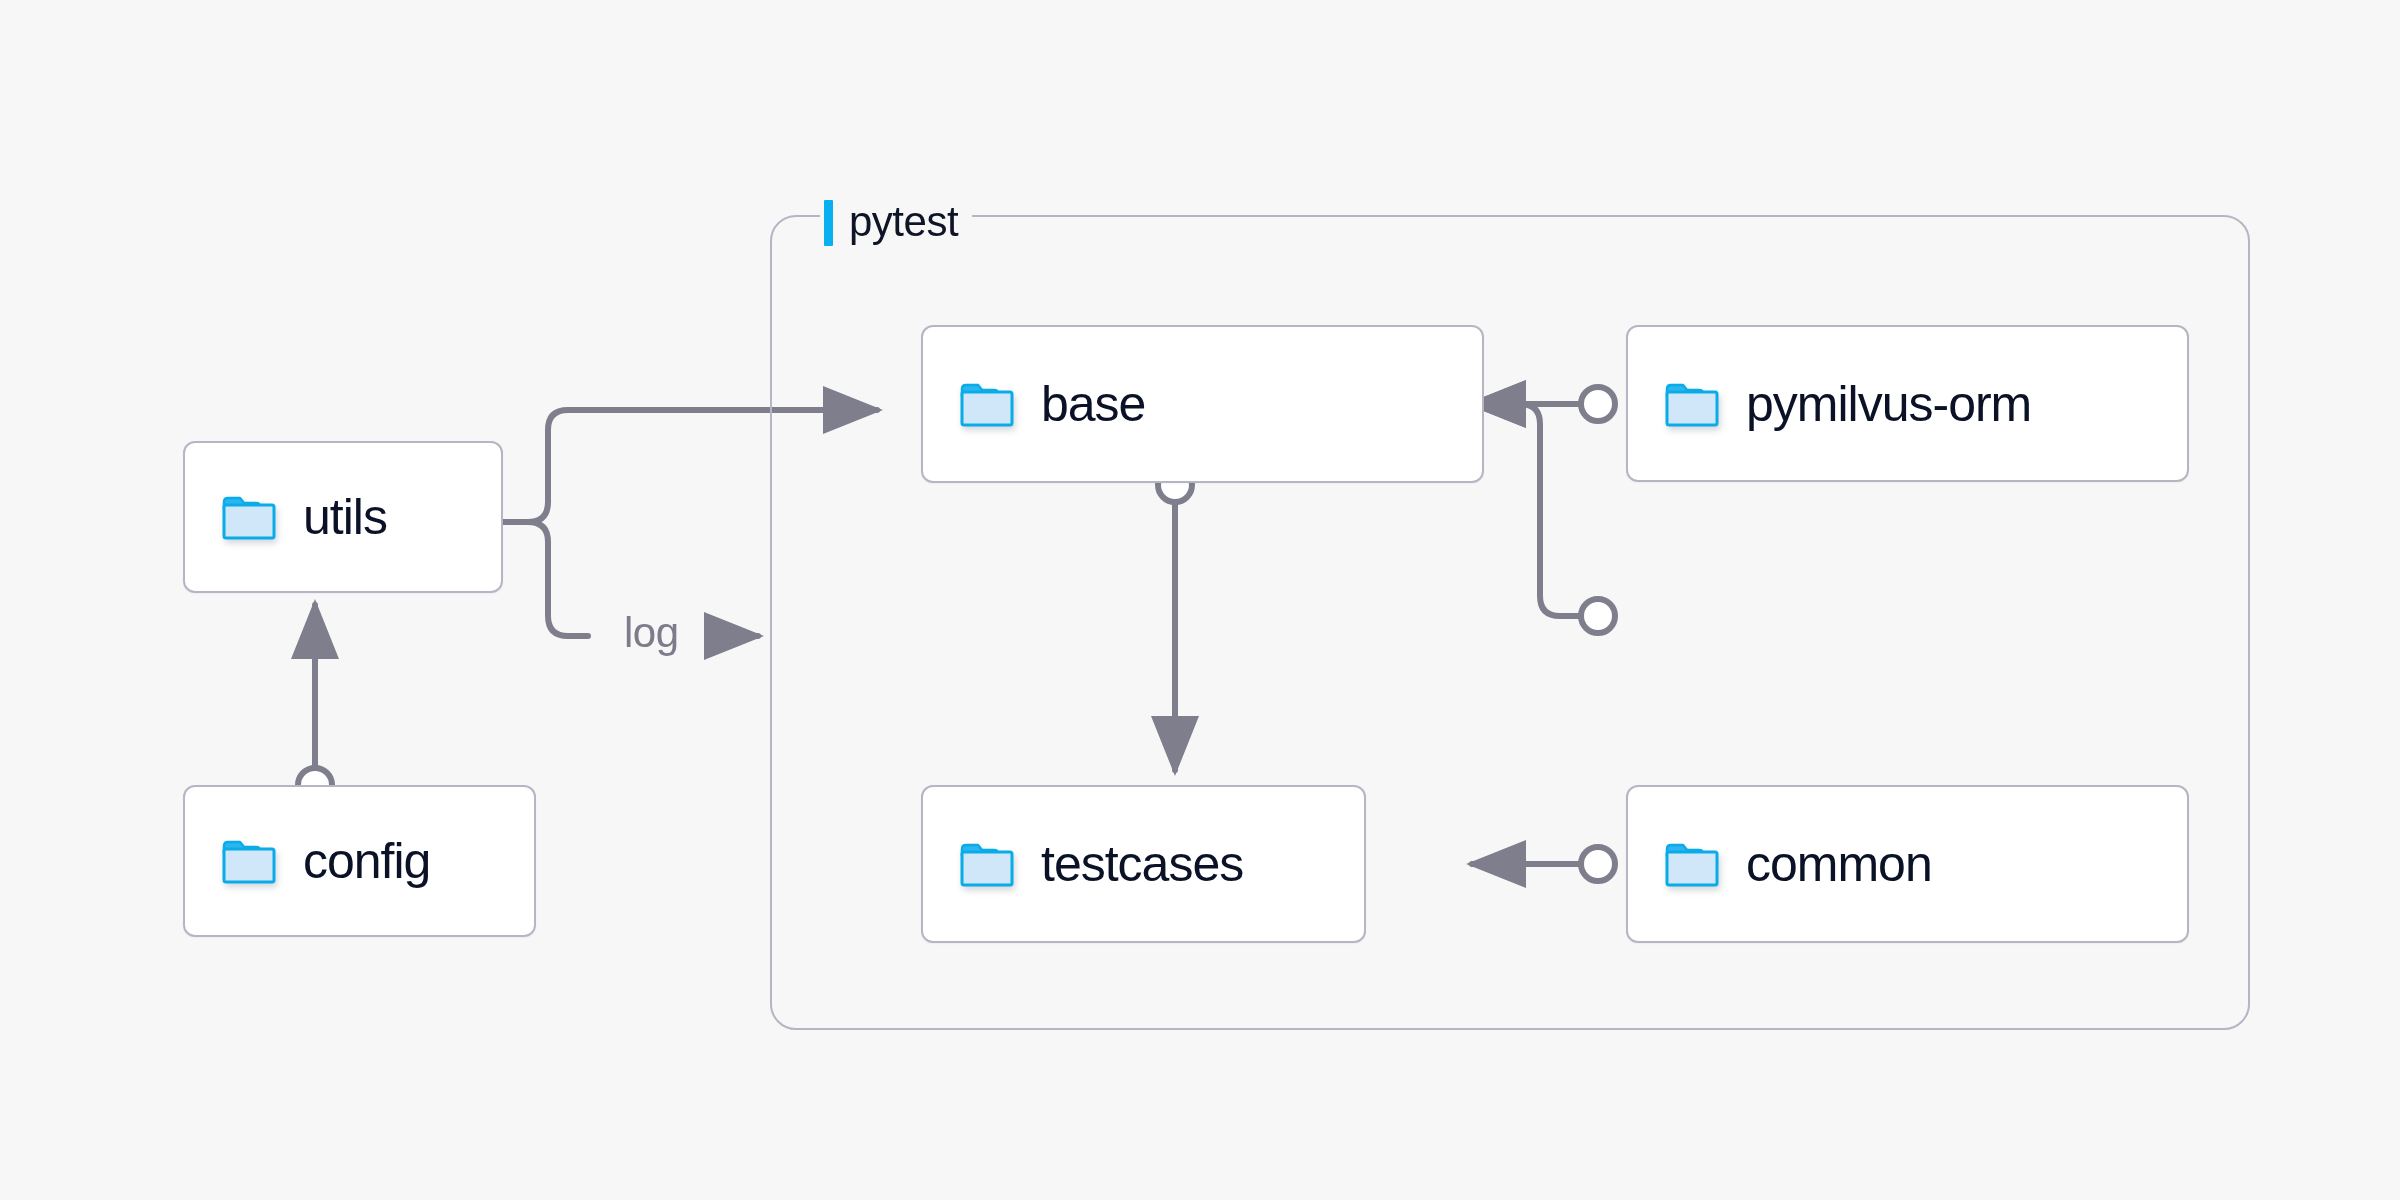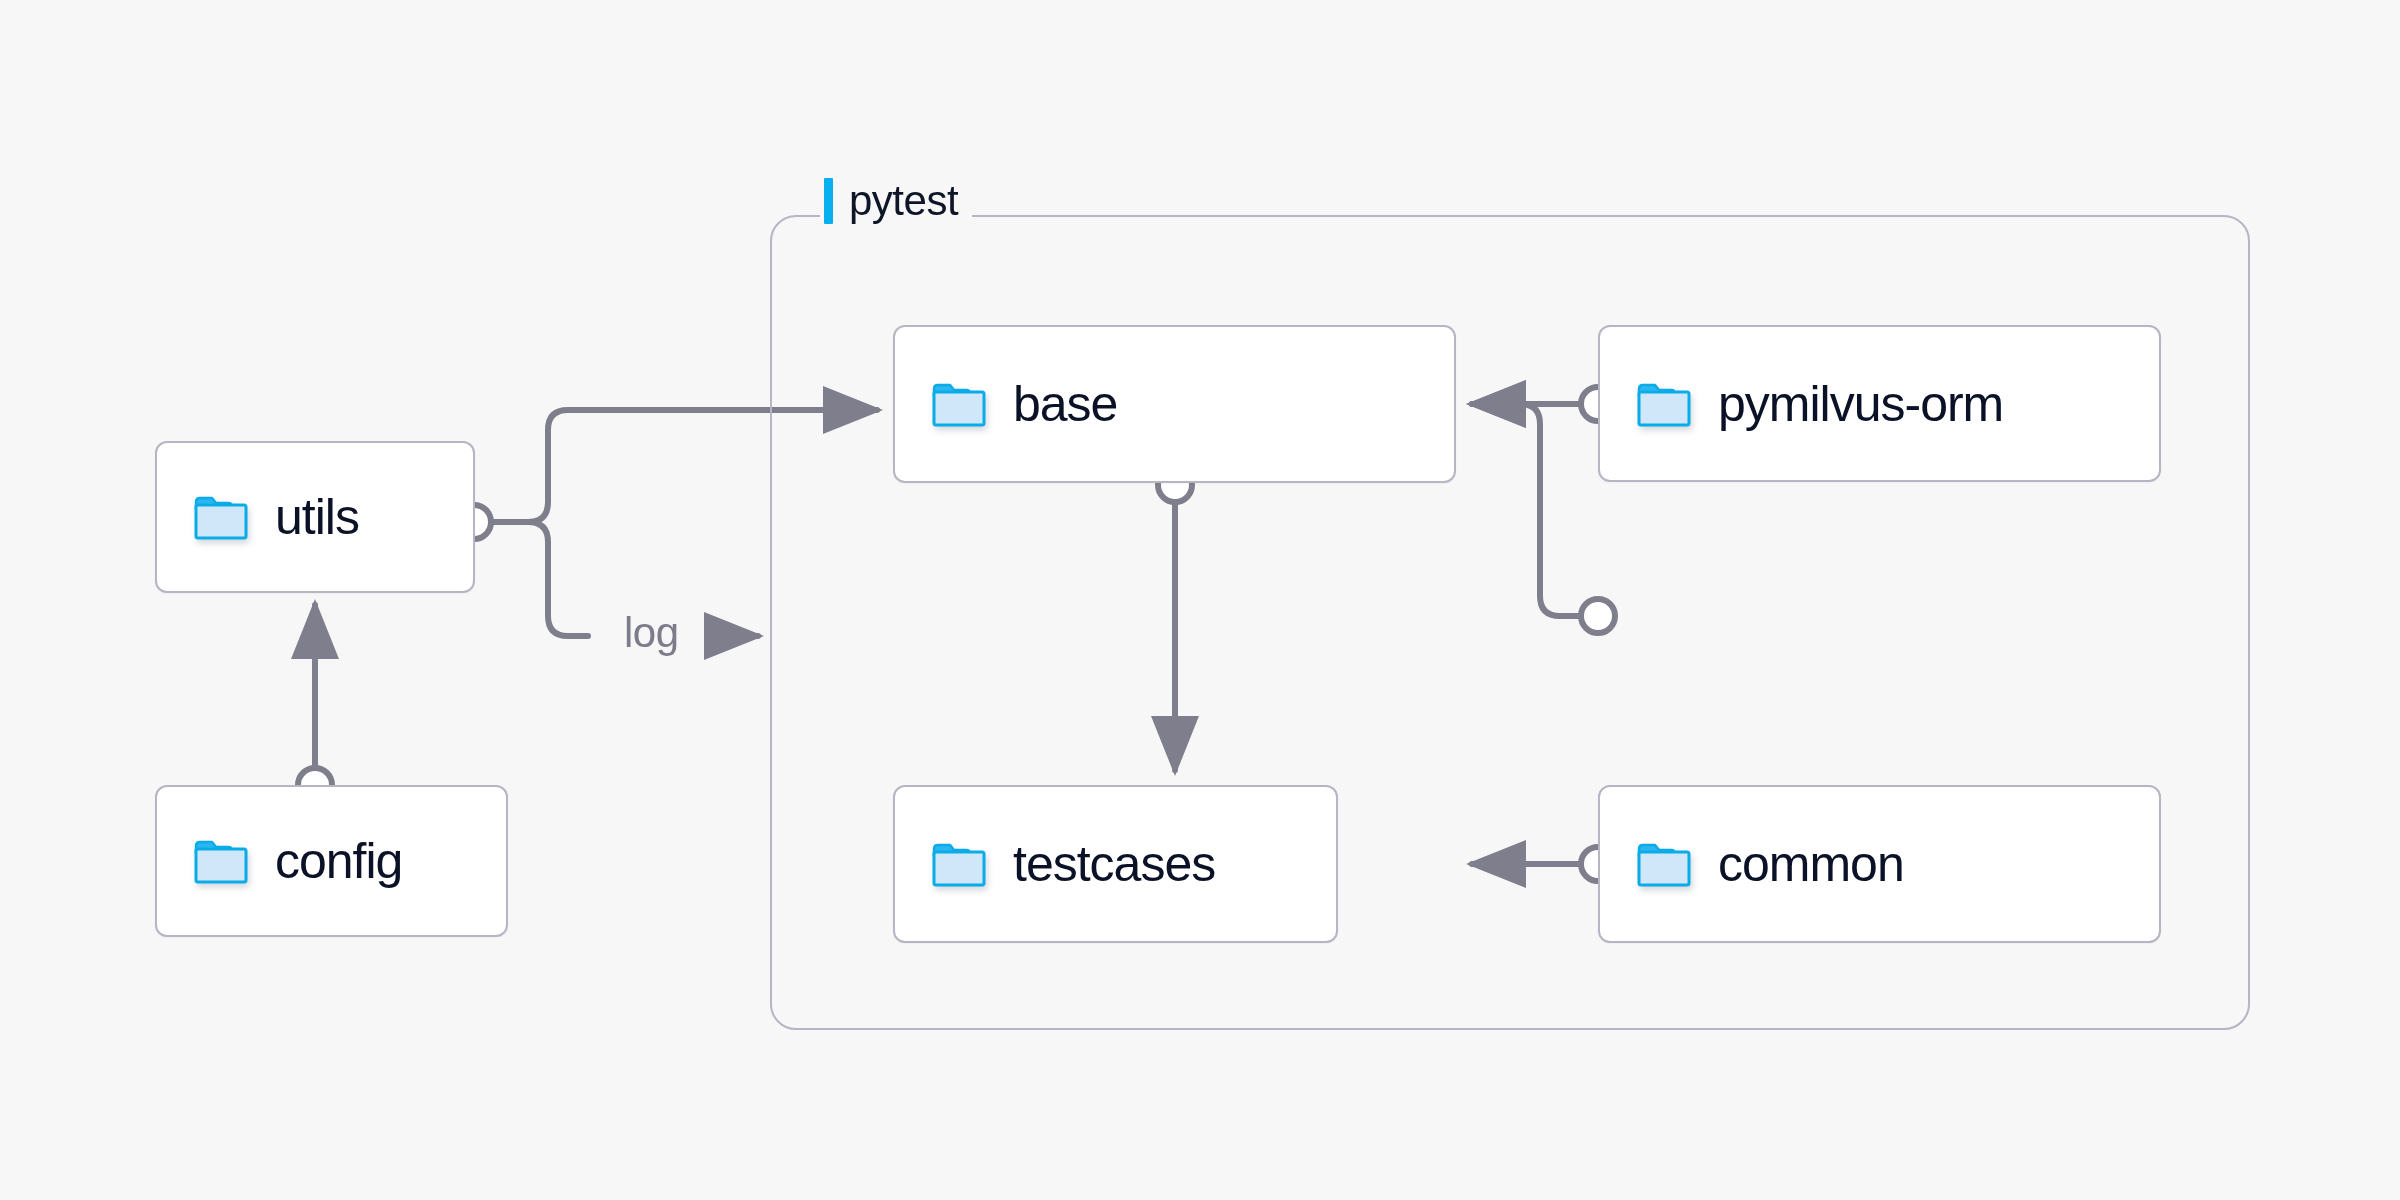--- a/index.html
+++ b/index.html
@@ -59,20 +59,21 @@
     position: absolute;
     background: #ffffff;
     border: 2px solid #b6b5c4;
     border-radius: 12px;
     box-sizing: border-box;
     display: flex;
     align-items: center;
     padding-left: 36px;
     gap: 26px;
     box-shadow: 0 1px 2px rgba(16, 24, 40, 0.04);
+    margin-left: 28px;
   }
   .node-label {
     font-size: 50px;
     color: #0b1227;
     letter-spacing: -1px;
     white-space: nowrap;
     line-height: 1;
   }
   .folder-icon {
     flex: 0 0 auto;
@@ -134,21 +135,21 @@
       <circle cx="315" cy="785" r="17"></circle>
       <circle cx="1175" cy="485" r="17"></circle>
       <circle cx="1598" cy="404" r="17"></circle>
       <circle cx="1598" cy="616" r="17"></circle>
       <circle cx="1598" cy="864" r="17"></circle>
     </g>
   </svg>
 
   <div class="group-box" style="left:770px; top:215px; width:1480px; height:815px;"></div>
 
-  <div class="group-label-wrap" style="left:820px; top:172px;">
+  <div class="group-label-wrap" style="left:820px; top:188px;align-items:flex-end;">
     <span class="group-accent"></span>
     <span class="group-label-text">pytest</span>
   </div>
 
   <div class="node" style="left:155px; top:441px; width:320px; height:152px;">
     <svg class="folder-icon" viewBox="0 0 56 48">
       <path d="M3 9 Q3 5 7 5 L19 5 L23 10 L35 10 Q39 10 39 14 L39 16 L3 16 Z" fill="#2bb6f2" stroke="#0aace8" stroke-width="2.5" stroke-linejoin="round"></path>
       <rect x="3" y="12" width="50" height="33" rx="2" fill="url(#folderGrad)" stroke="#0aace8" stroke-width="3"></rect>
     </svg>
     <span class="node-label">utils</span>

